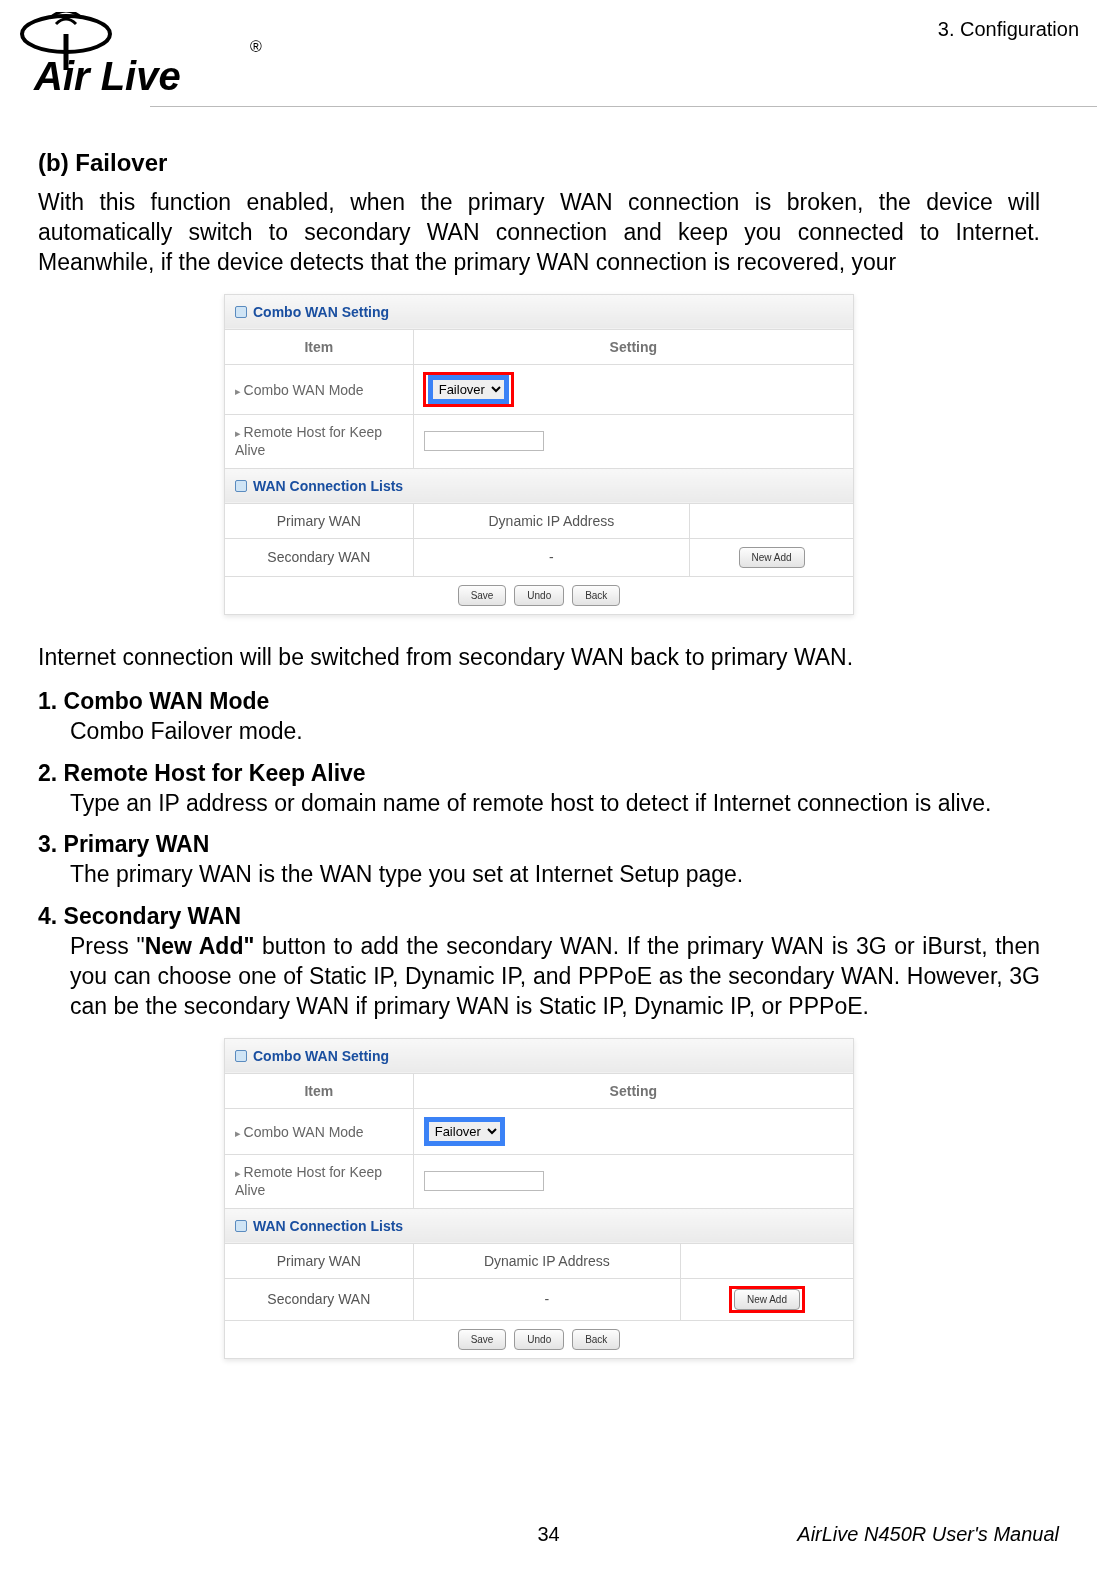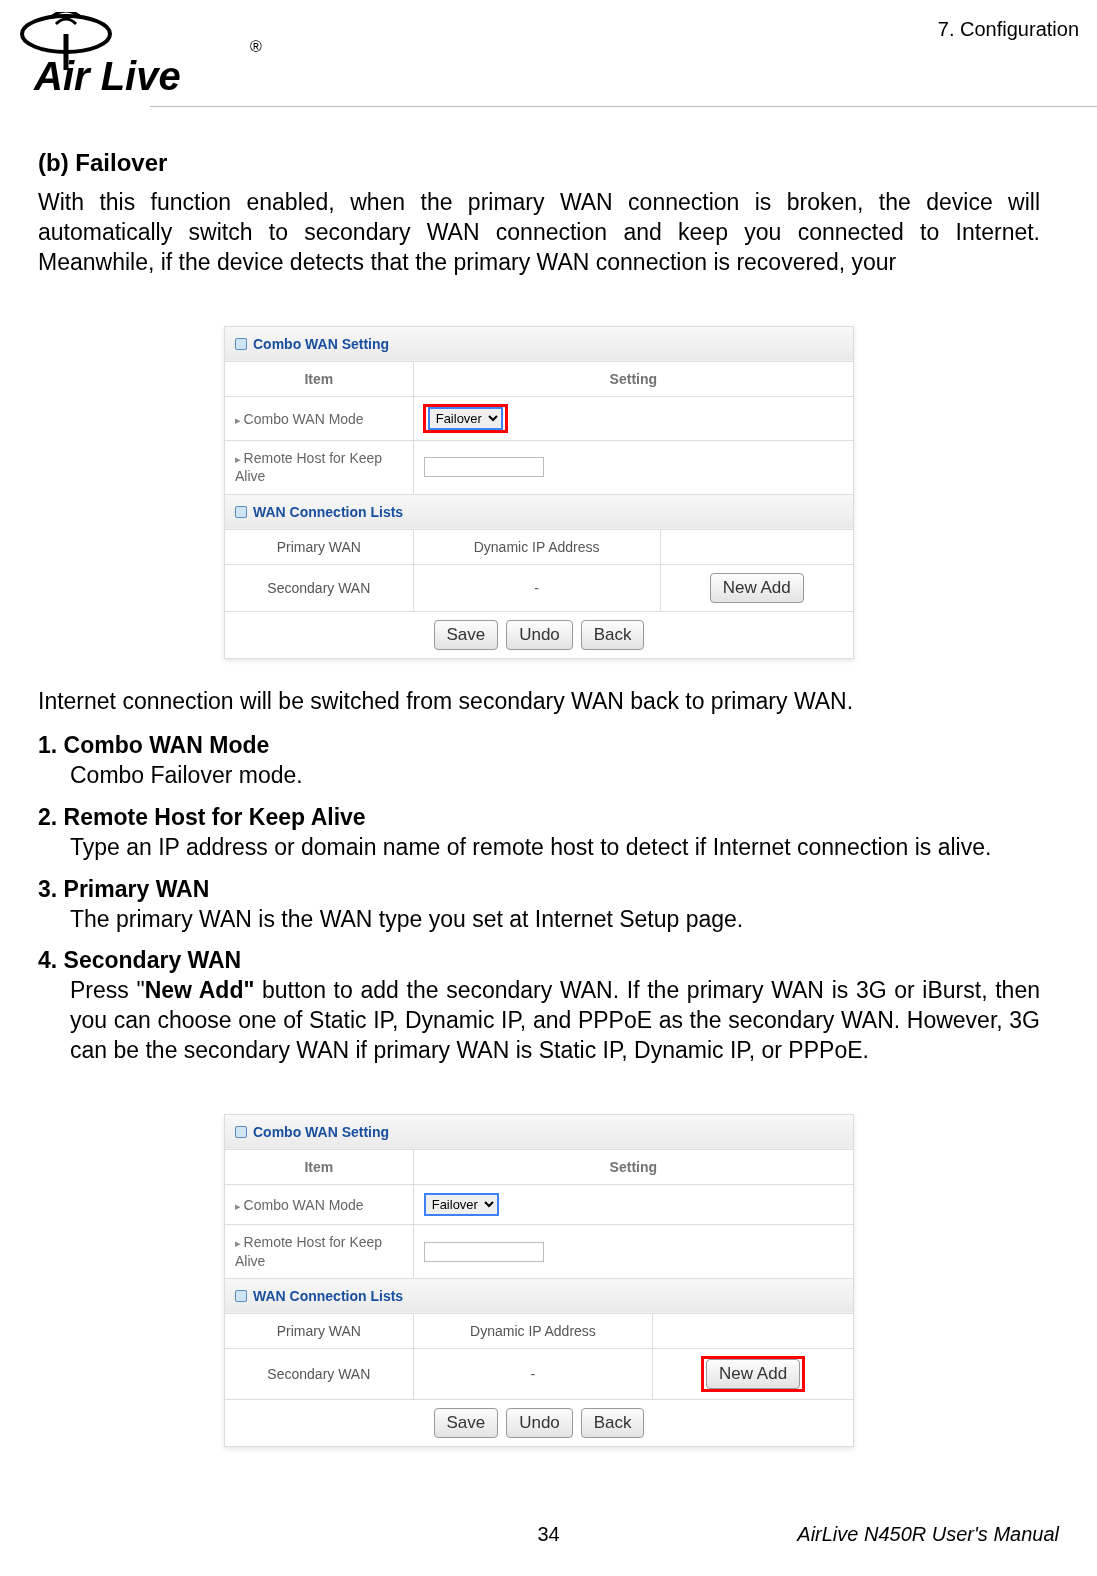--- a/index.html
+++ b/index.html
@@ -31,21 +31,21 @@
     font-size: 23px;
     line-height: 1.3;
   }
   .sect-title {
     font-weight: bold;
     margin-bottom: 10px;
     font-size: 24px;
   }
   .intro { text-align: justify; }
   .figwrap {
-    margin: 48px auto 28px auto;
+    margin: 16px auto 28px auto;
     width: 630px;
   }
   .figtable {
     width: 100%;
     border-collapse: collapse;
     font-size: 14px;
     color: #555;
     box-shadow: 0 2px 5px rgba(0,0,0,.1);
   }
   .figtable th, .figtable td {
@@ -78,35 +78,35 @@
     vertical-align: -1px;
   }
   .arrow-bullet::before {
     content: "▸ ";
     color: #888;
     font-size: 11px;
   }
   select.failover {
     font-size: 13px;
     padding: 1px 2px;
-    border: 2px solid #3b82f6;
+    border: 5px solid #3b82f6;
   }
   .redbox {
     outline: 3px solid red;
     outline-offset: -2px;
     display: inline-block;
     padding: 2px 4px;
   }
   .btn {
     display: inline-block;
     background: linear-gradient(#fdfdfd,#e3e3e3);
     border: 1px solid #999;
     border-radius: 4px;
     padding: 3px 12px;
-    font-size: 17px;
+    font-size: 10px;
     color: #333;
   }
   .btnrow .btn { margin: 0 2px; }
   input.txt {
     width: 120px;
     height: 20px;
     border: 1px solid #bbb;
   }
   .post-fig { margin-bottom: 14px; }
   ol.numlist {
@@ -146,21 +146,21 @@
   <div class="logo-wrap">
     <svg width="260" height="90" viewBox="0 0 260 90">
       <ellipse cx="48" cy="22" rx="44" ry="18" fill="none" stroke="#000" stroke-width="4"></ellipse>
       <line x1="48" y1="22" x2="48" y2="58" stroke="#000" stroke-width="5"></line>
       <path d="M38 12 Q48 2 58 12" fill="none" stroke="#000" stroke-width="3"></path>
       <path d="M32 6 Q48 -8 64 6" fill="none" stroke="#000" stroke-width="3"></path>
       <text x="16" y="78" font-family="Arial" font-size="40" font-weight="bold" font-style="italic" fill="#000">Air Live</text>
       <text x="232" y="40" font-size="16">®</text>
     </svg>
   </div>
-  <div class="chapter">7. Configuration</div>
+  <div class="chapter">3. Configuration</div>
 </div>
 <div class="swoosh"></div>
 
 <div class="content">
 
   <div class="sect-title">(b)  Failover</div>
   <div class="intro">With this function enabled, when the primary WAN connection is broken, the device will automatically switch to secondary WAN connection and keep you connected to Internet. Meanwhile, if the device detects that the primary WAN connection is recovered, your</div>
 
   <div class="figwrap">
     <table class="figtable">

